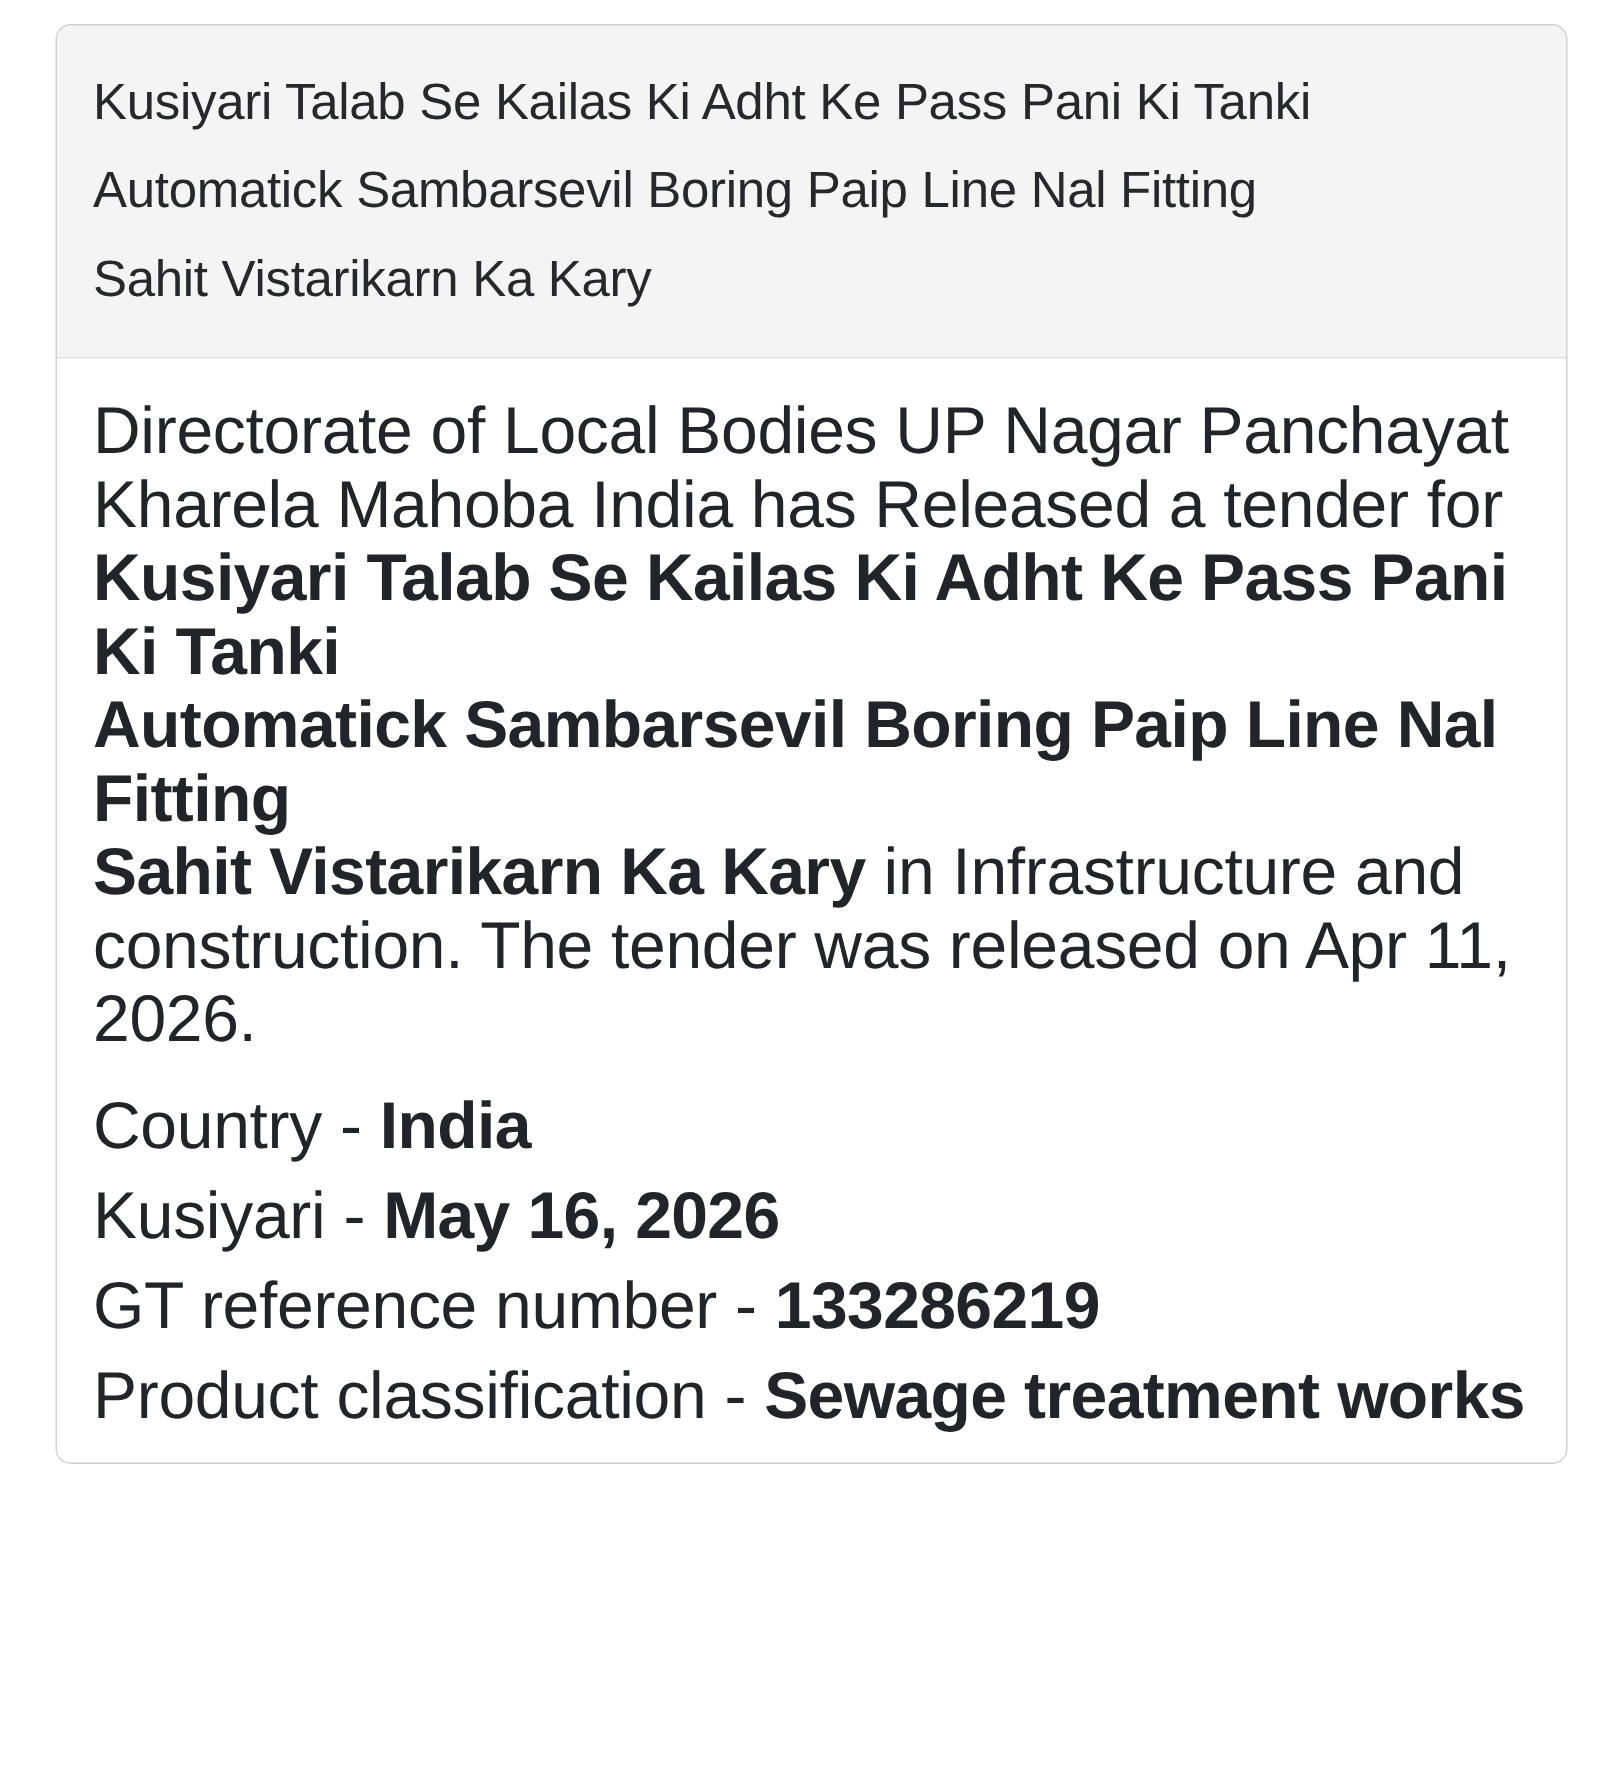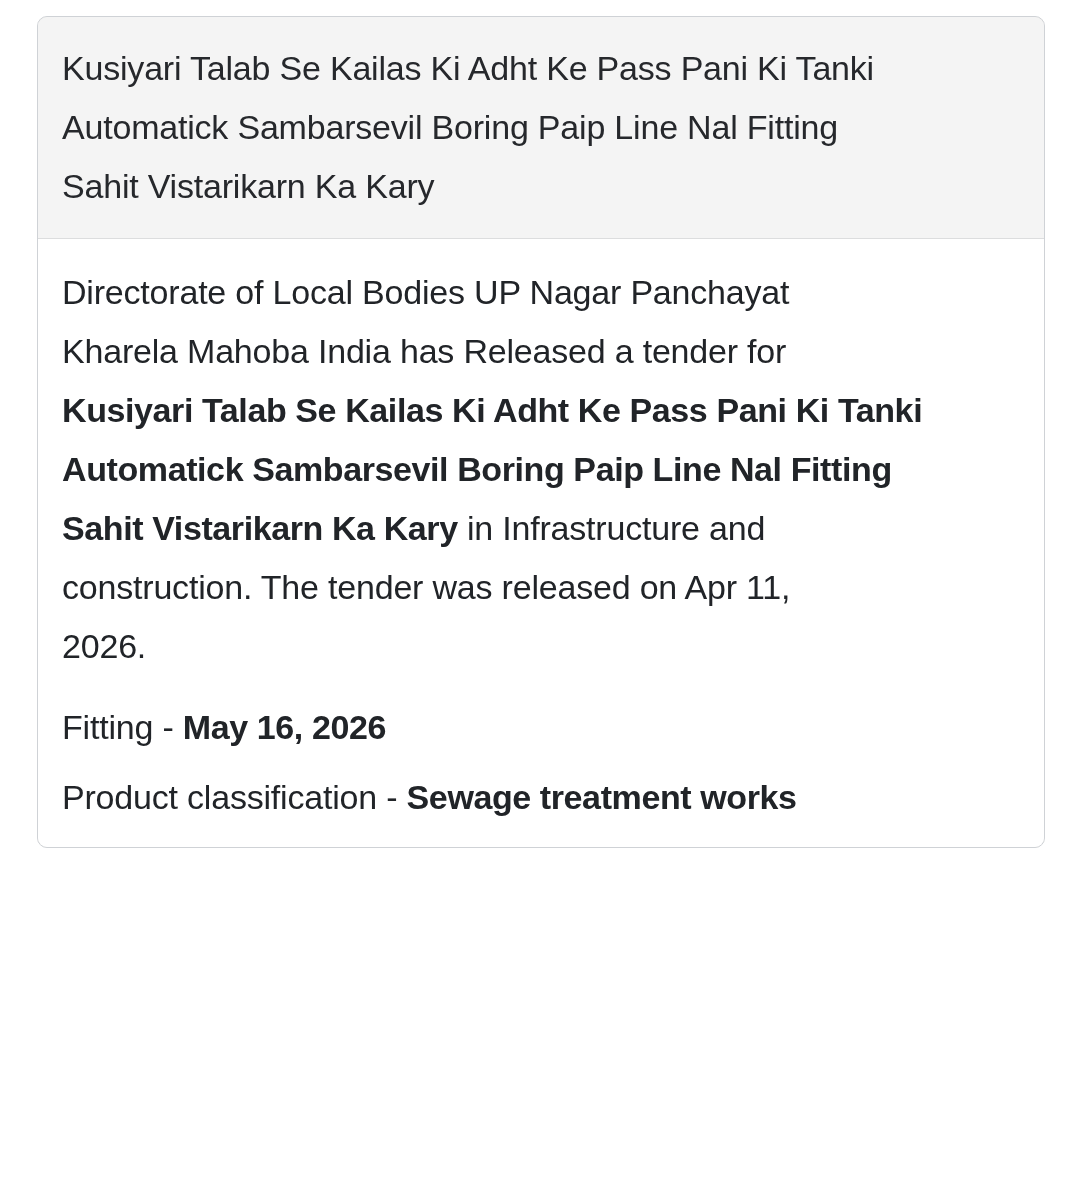--- a/index.html
+++ b/index.html
@@ -32,22 +32,22 @@
     font-size: 34px;
     font-weight: 400;
     line-height: 59px;
     letter-spacing: -0.2px;
     color: #26282c;
     white-space: pre-line;
   }
   .card-body {
     background: #ffffff;
     padding: 24px 24px 20px 24px;
-    font-size: 34px;
-    line-height: 59px;
+    font-size: 44px;
+    line-height: 49px;
     letter-spacing: -0.2px;
     color: #212428;
   }
   .intro {
     margin: 0 0 22px 0;
     white-space: pre-line;
   }
   .field {
     margin: 0 0 11px 0;
     white-space: pre-line;
@@ -68,16 +68,18 @@
 Sahit Vistarikarn Ka Kary</h2>
   </header>
   <div class="card-body">
     <p class="intro"><span>Directorate of Local Bodies UP Nagar Panchayat
 Kharela Mahoba India has Released a tender for
 </span><b>Kusiyari Talab Se Kailas Ki Adht Ke Pass Pani Ki Tanki
 Automatick Sambarsevil Boring Paip Line Nal Fitting
 Sahit Vistarikarn Ka Kary</b><span> in Infrastructure and
 construction. The tender was released on Apr 11,
 2026.</span></p>
-    <p class="field"><span>Fitting</span><span> - </span><b>May 16, 2026</b></p>
+    <p class="field"><span>Country</span><span> - </span><b>India</b></p>
+    <p class="field"><span>Kusiyari</span><span> - </span><b>May 16, 2026</b></p>
+    <p class="field"><span>GT reference number</span><span> - </span><b>133286219</b></p>
     <p class="field"><span>Product classification</span><span> - </span><b>Sewage treatment works</b></p>
   </div>
 </section>
 
 </body></html>

